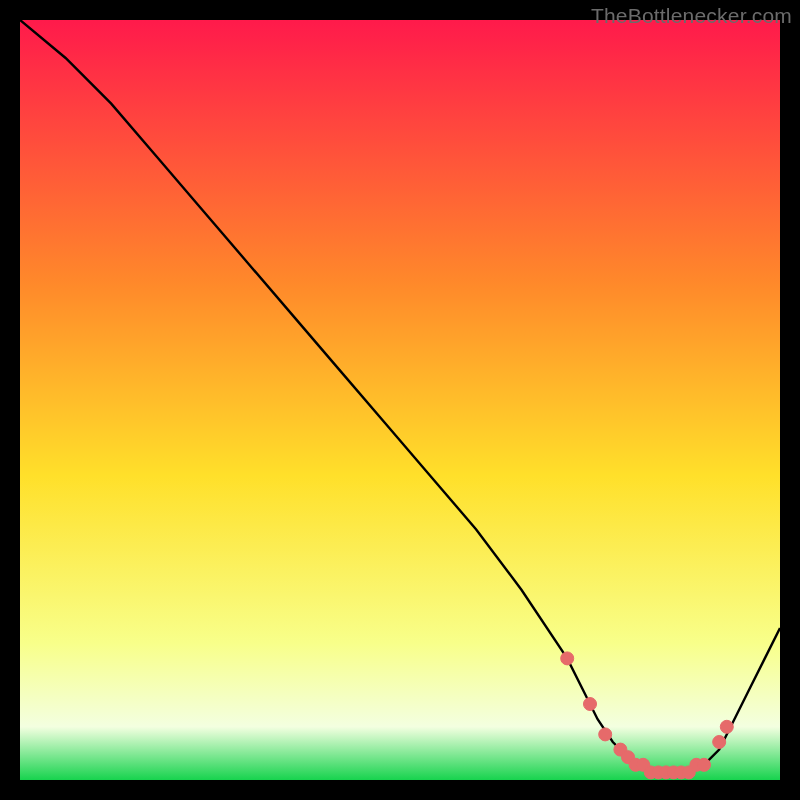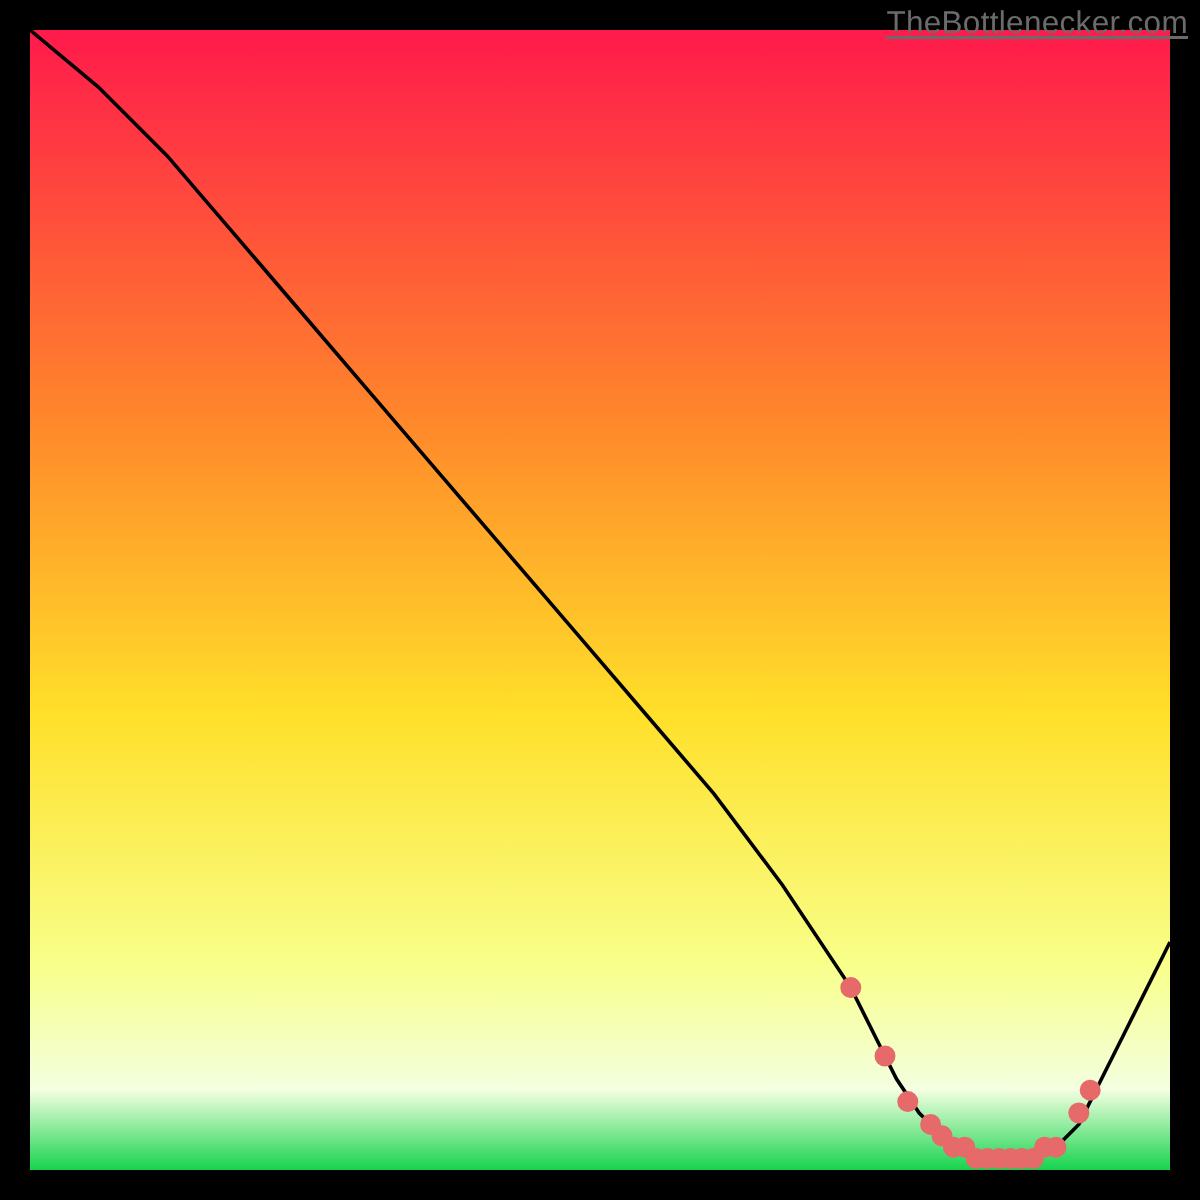--- a/index.html
+++ b/index.html
@@ -21,21 +21,20 @@
   }
   .attribution {
     position: absolute;
     top: 4px;
     right: 8px;
     color: #6b6b6b;
     font-size: 21px;
     font-weight: 400;
     letter-spacing: 0.2px;
     z-index: 20;
-    text-decoration: underline;
   }
   svg {
     position: absolute;
     left: 20px;
     top: 20px;
     width: 760px;
     height: 760px;
   }
 </style>
 </head>

